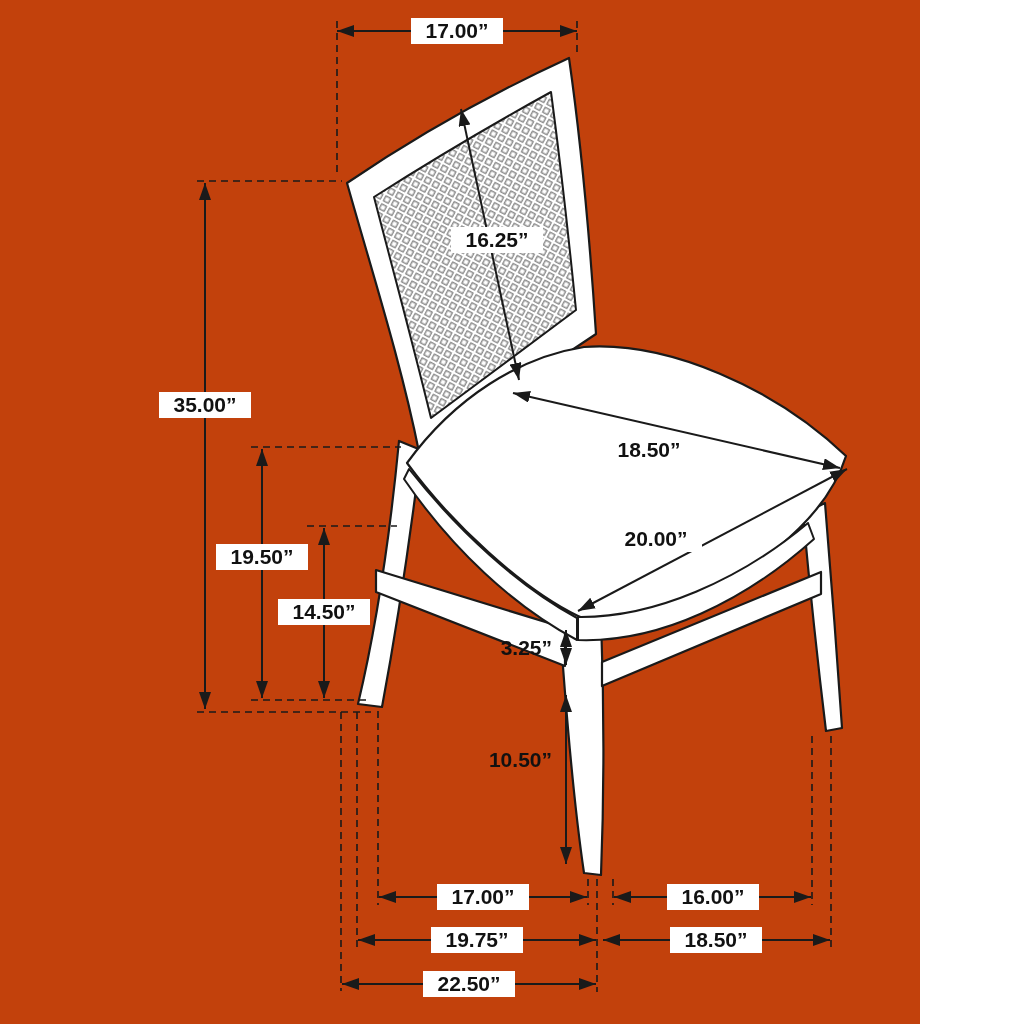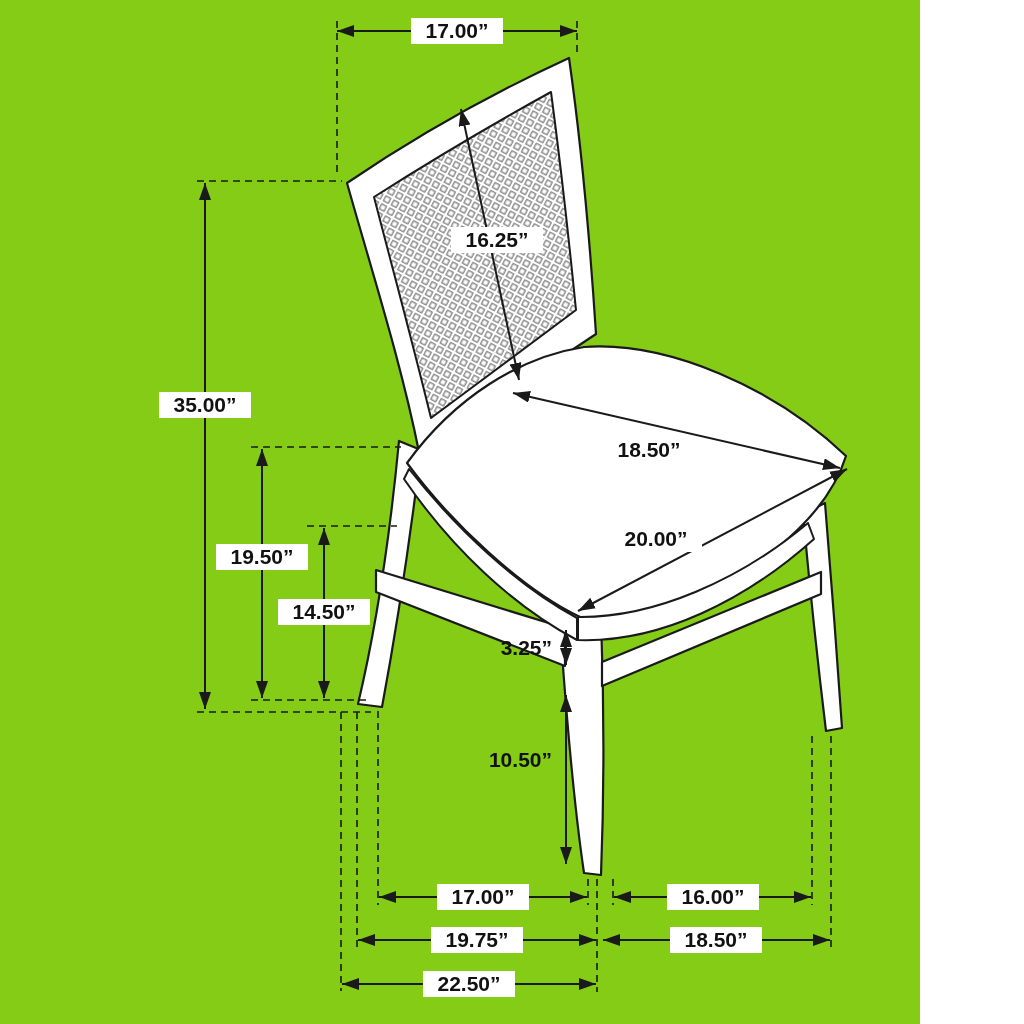--- a/index.html
+++ b/index.html
@@ -8,21 +8,21 @@
     background: #ffffff;
     width: 1024px;
     height: 1024px;
     overflow: hidden;
     font-family: "Liberation Sans", sans-serif;
   }
   .stage {
     position: relative;
     width: 920px;
     height: 1024px;
-    background: #84cc16;
+    background: #c2410c;
   }
   svg { display: block; }
   .outline {
     fill: #ffffff;
     stroke: #1a1a1a;
     stroke-width: 2.2;
     stroke-linejoin: round;
     stroke-linecap: round;
   }
   .cane {

